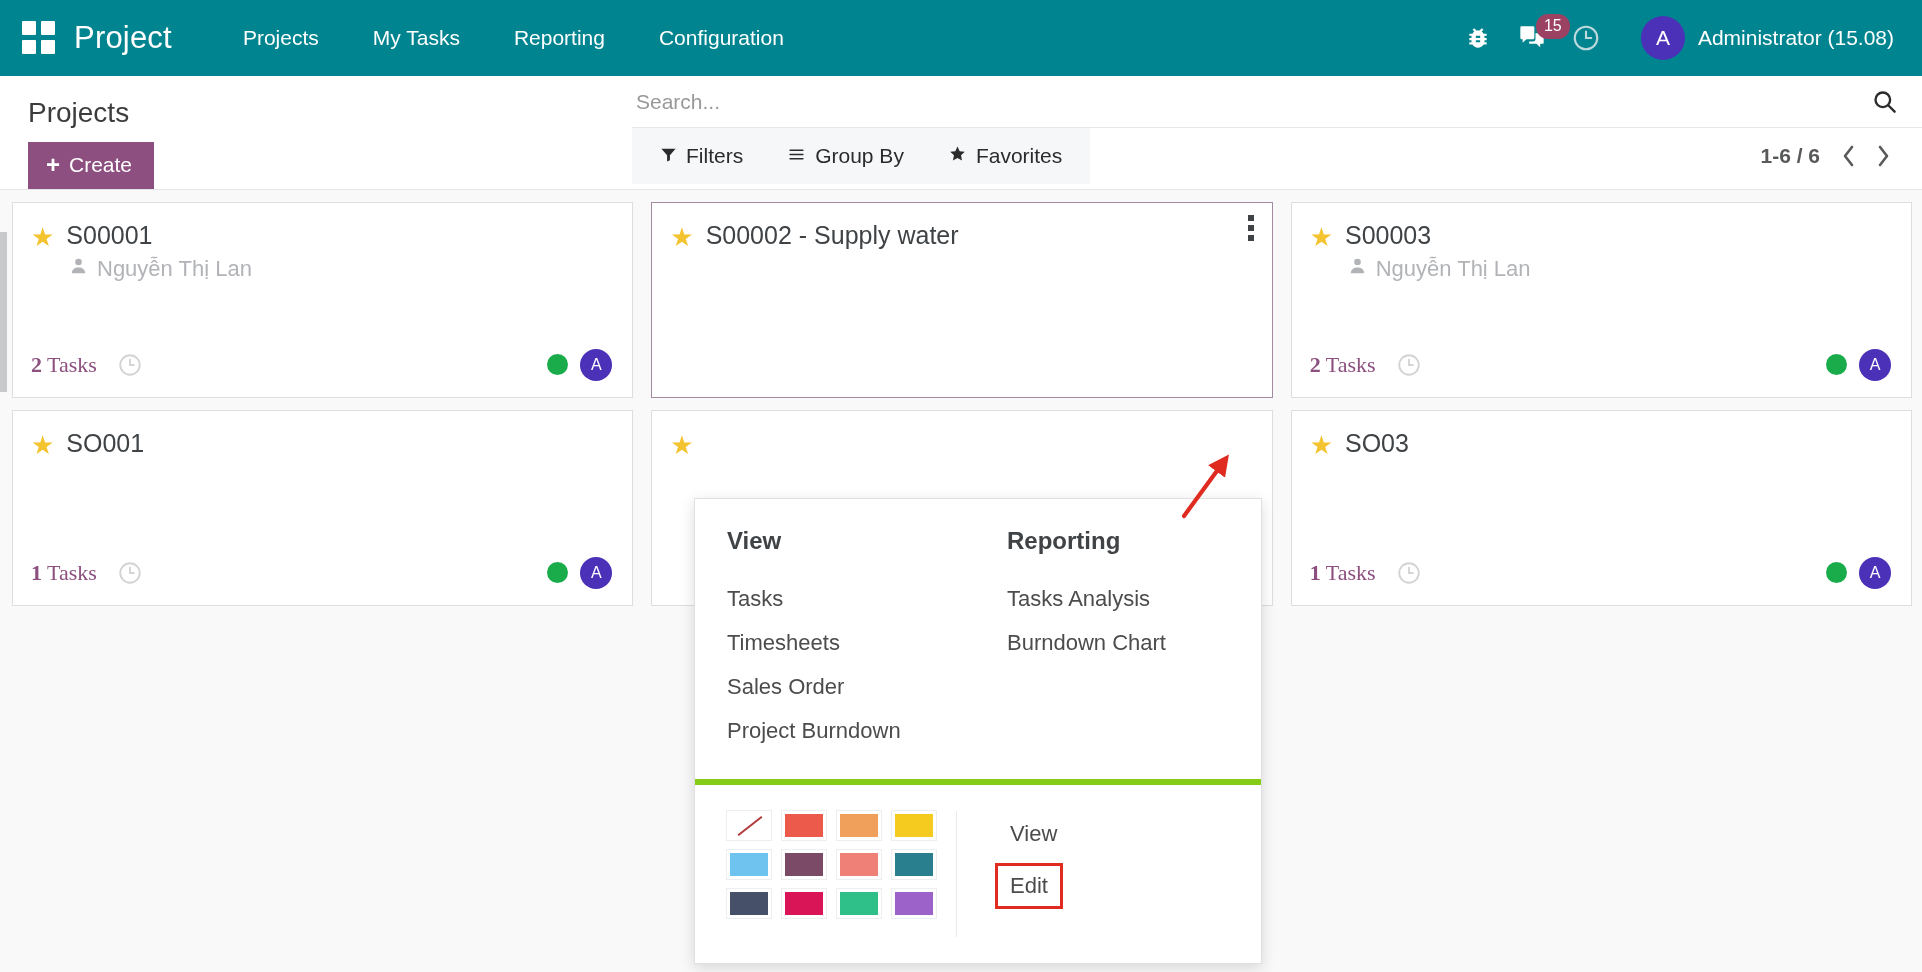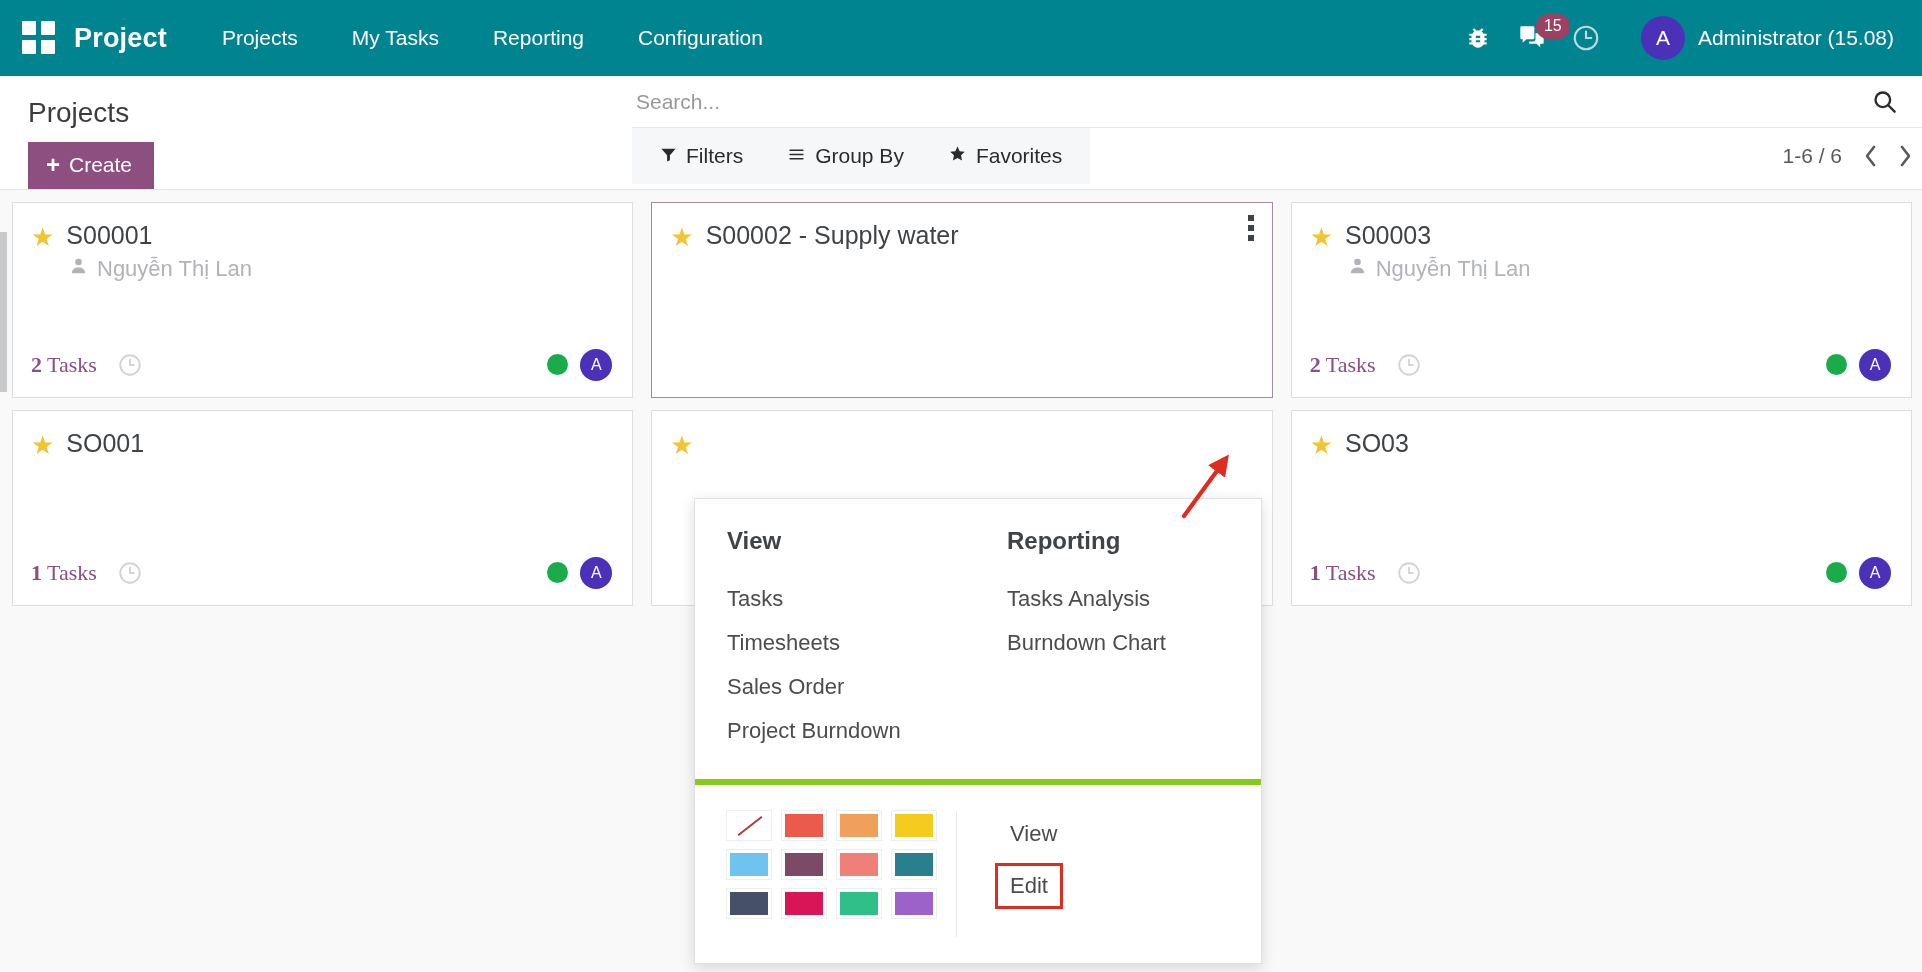--- a/index.html
+++ b/index.html
@@ -29,24 +29,24 @@
     width: 34px; height: 34px;
     display: grid;
     grid-template-columns: 14px 14px;
     grid-template-rows: 14px 14px;
     gap: 5px;
     margin-right: 18px;
     cursor: pointer;
   }
   .nav-apps i { background: #ffffff; border-radius: 1px; display:block; width:100%; height:100%;}
   .brand {
-    font-size: 27px;
-    font-weight: 700;
+    font-size: 31px;
+    font-weight: 400;
     letter-spacing: .2px;
-    margin-right: 28px;
+    margin-right: 44px;
     white-space: nowrap;
     cursor: pointer;
   }
   .nav-menu { display: flex; align-items: center; gap: 0; }
   .nav-menu .nav-item {
     font-size: 21px;
     padding: 0 27px;
     line-height: 76px;
     white-space: nowrap;
     cursor: pointer;
@@ -177,20 +177,22 @@
     line-height: 56px;
     cursor: pointer;
     white-space: nowrap;
     background: none; border: none;
     font-family: "Liberation Sans", sans-serif;
   }
   .pager {
     margin-left: auto;
     display: flex;
     align-items: center;
+    padding-right: 22px;
+    font-weight: bold;
   }
   .pager-label { font-size: 21px; color: #58595a; margin-right: 12px; white-space: nowrap; }
   .pager-btn {
     width: 34px; height: 40px;
     display: flex; align-items: center; justify-content: center;
     cursor: pointer;
     background: none; border: none;
     color: #58595a;
   }
 

